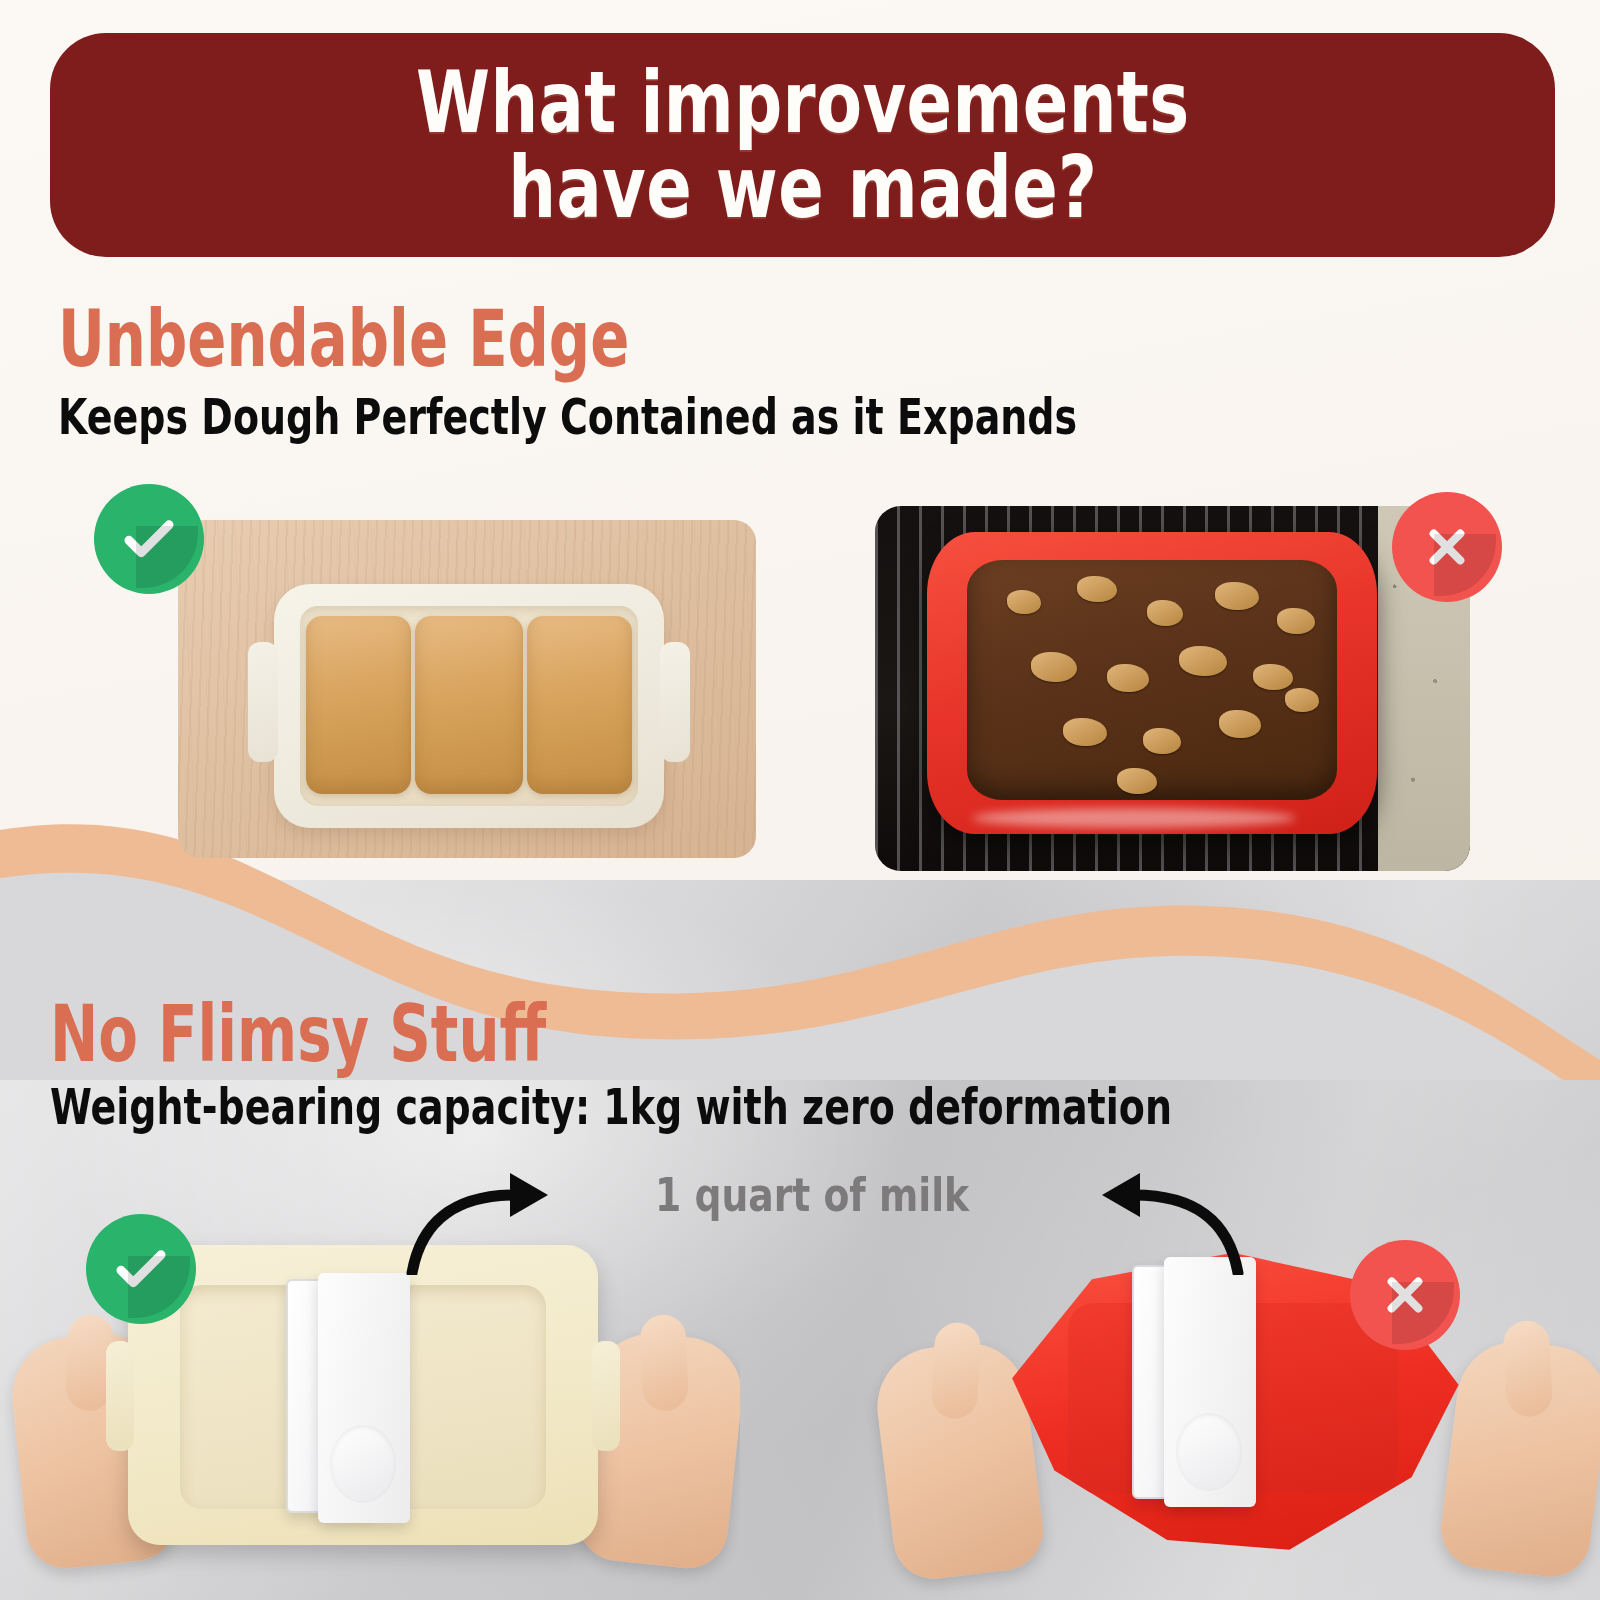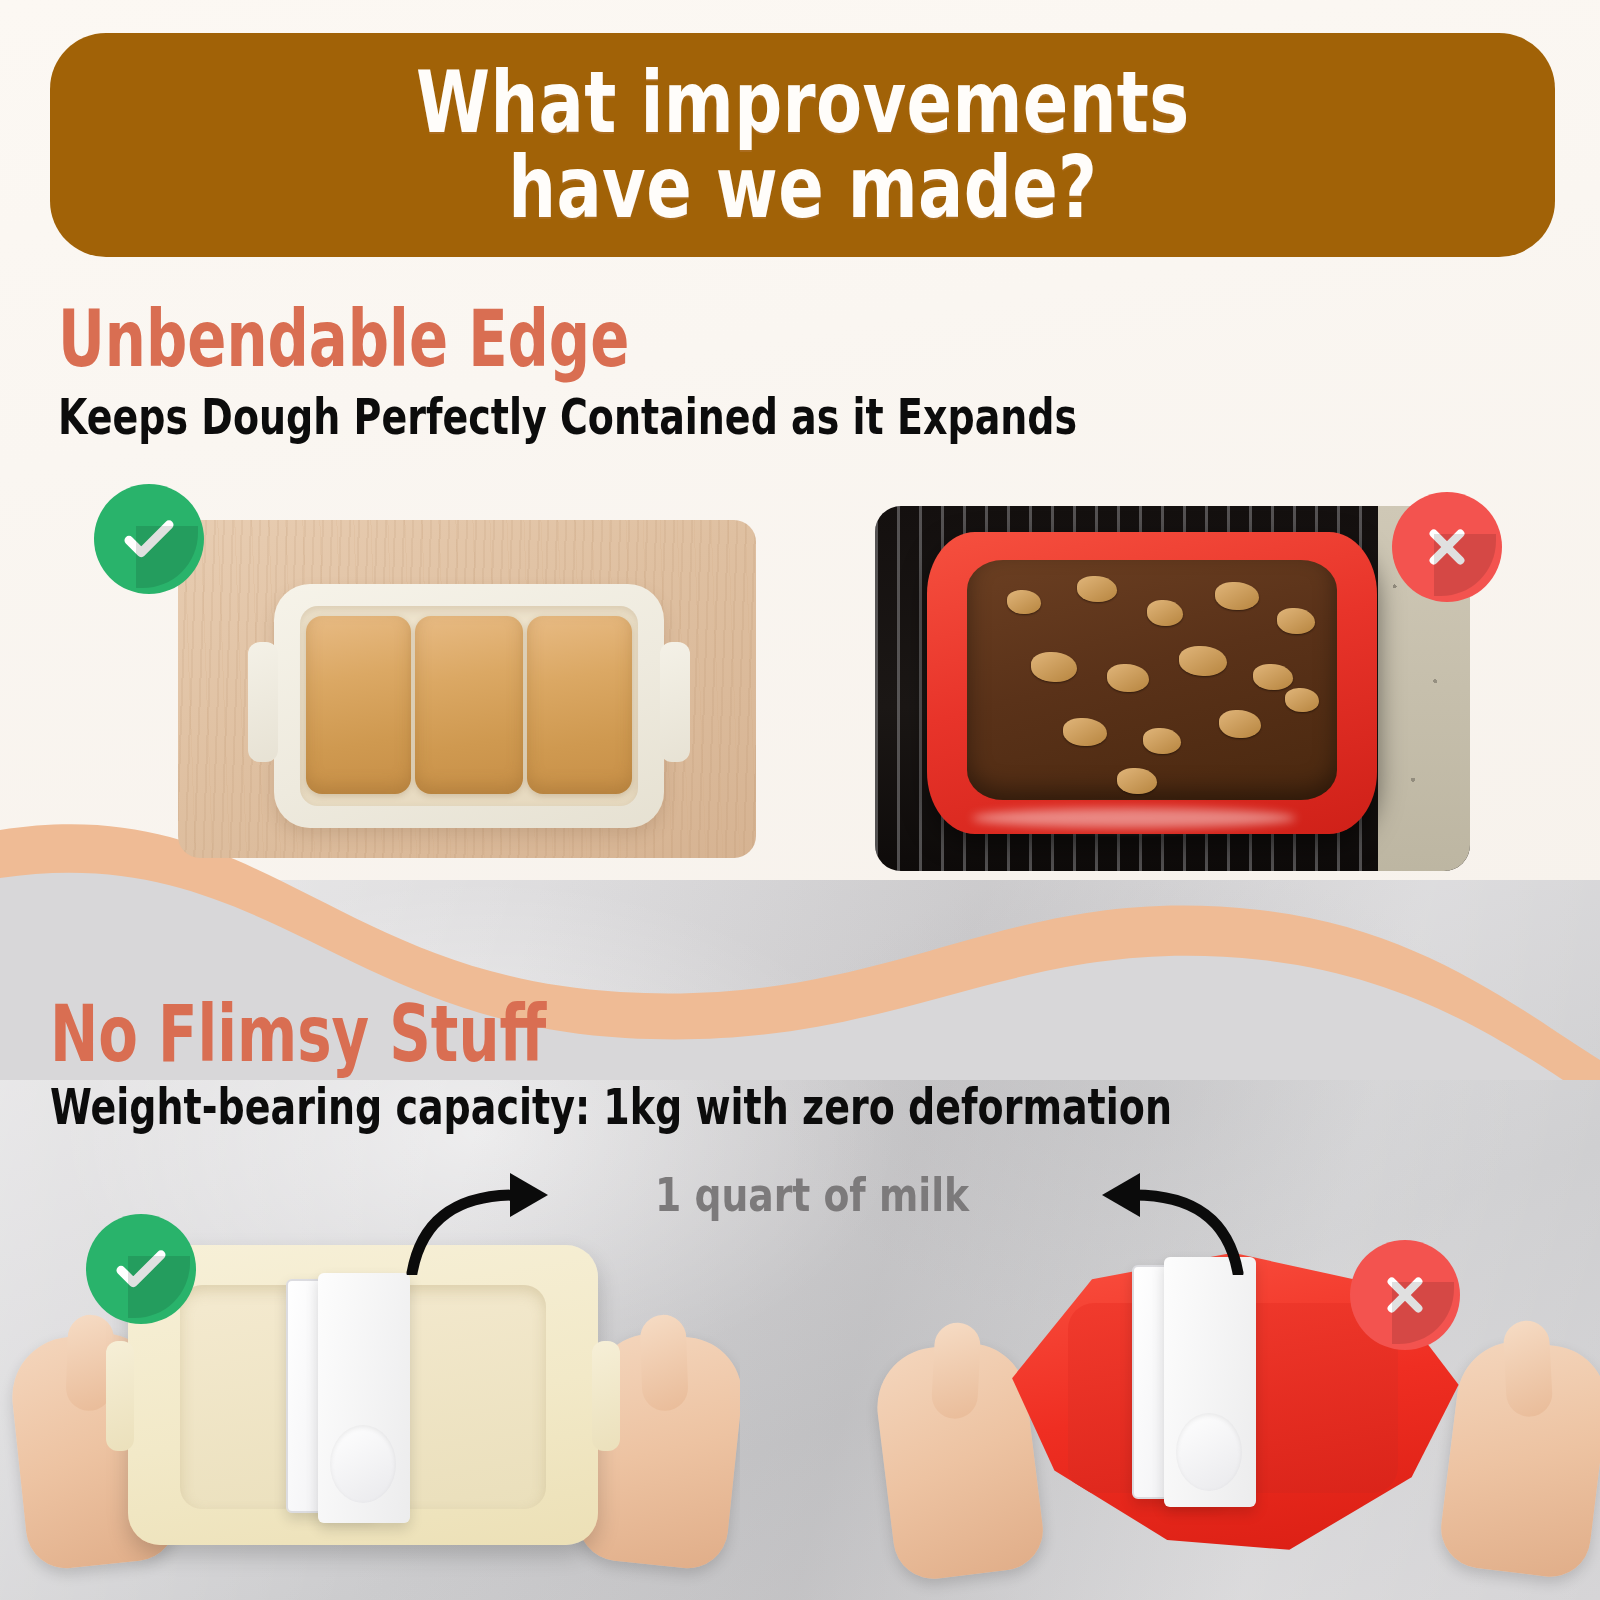--- a/index.html
+++ b/index.html
@@ -19,21 +19,21 @@
       radial-gradient(ellipse 700px 420px at 30% 35%, rgba(255,255,255,.55) 0%, rgba(255,255,255,0) 60%),
       radial-gradient(ellipse 600px 380px at 72% 30%, rgba(190,190,192,.45) 0%, rgba(190,190,192,0) 62%),
       linear-gradient(160deg,#e3e2e3 0%,#d8d7d9 35%,#ccccce 65%,#d6d5d7 100%);}
   .bg-bottom::after{content:"";position:absolute;left:0;top:0;width:100%;height:100%;
     background:linear-gradient(105deg, rgba(255,255,255,.35) 0%, rgba(255,255,255,0) 30%,
       rgba(140,138,140,.18) 55%, rgba(255,255,255,.18) 80%, rgba(255,255,255,0) 100%);}
   .wave-svg{position:absolute;left:0;top:760px;width:1600px;height:320px;}
 
   
   .banner{position:absolute;left:50px;top:33px;width:1505px;height:224px;
-    background:#a16207;border-radius:56px;display:flex;align-items:center;justify-content:center;}
+    background:#7f1d1d;border-radius:56px;display:flex;align-items:center;justify-content:center;}
   .banner-txt{color:#fffdfa;text-align:center;font-weight:700;font-size:86px;line-height:.99;
     letter-spacing:.5px;font-family:"DejaVu Sans", sans-serif;
     transform:scaleX(.78);transform-origin:center center;white-space:pre-line;
     text-shadow:0 2px 0 rgba(200,140,105,.25);}
 
   
   .sec-head{position:absolute;font-family:"DejaVu Sans", sans-serif;font-weight:700;}
   .sec-title{color:#d96e52;font-size:78px;line-height:1;transform:scaleX(.74);transform-origin:left center;
     white-space:nowrap;}
   .sec-sub{color:#0c0c0c;font-size:50px;line-height:1;transform:scaleX(.76);transform-origin:left center;

